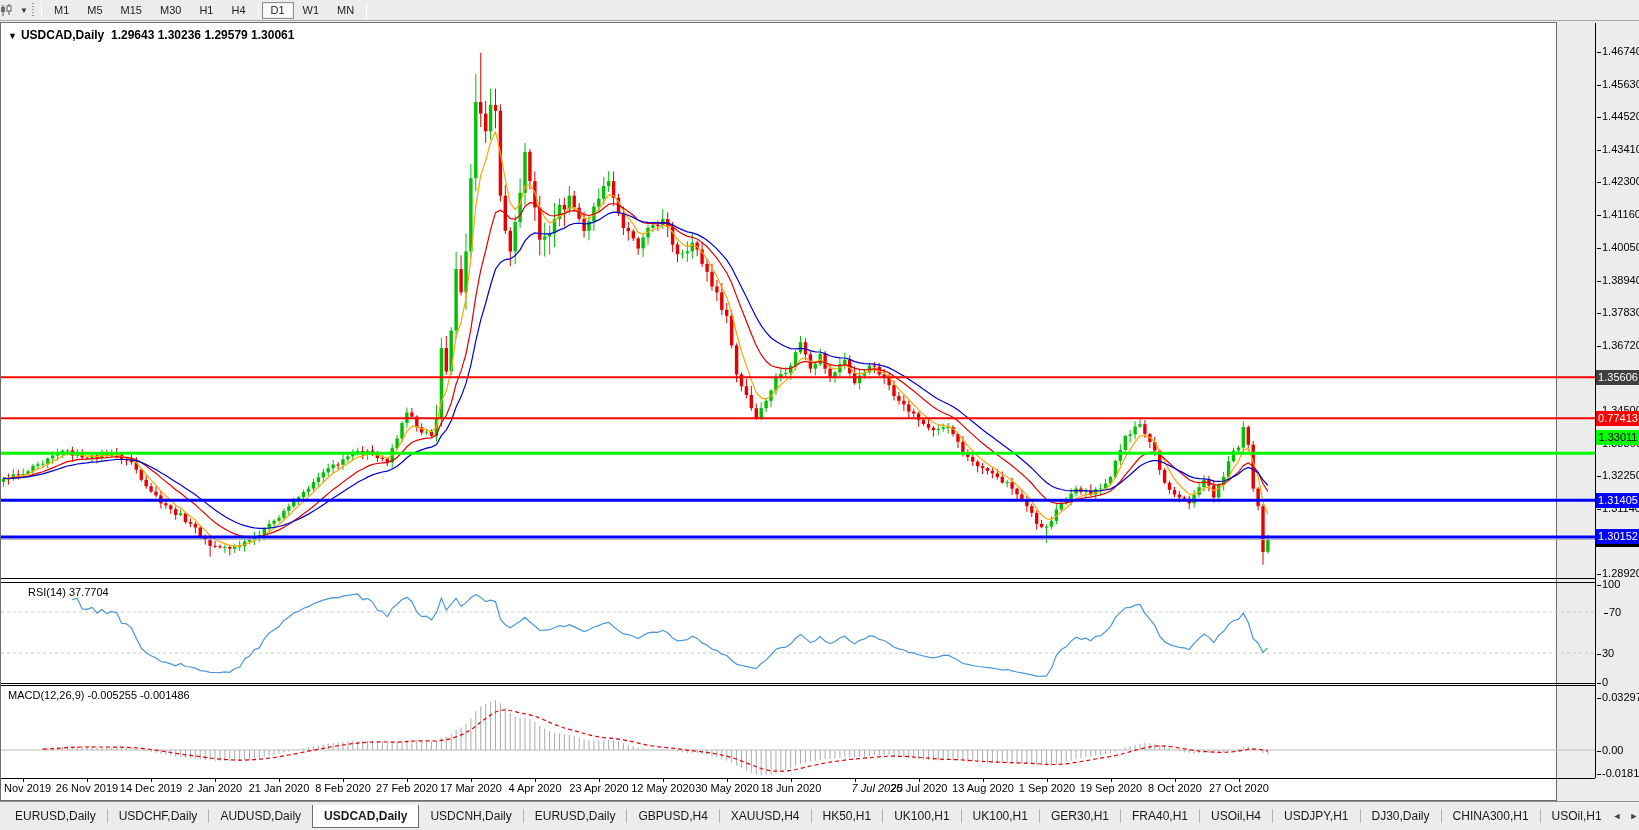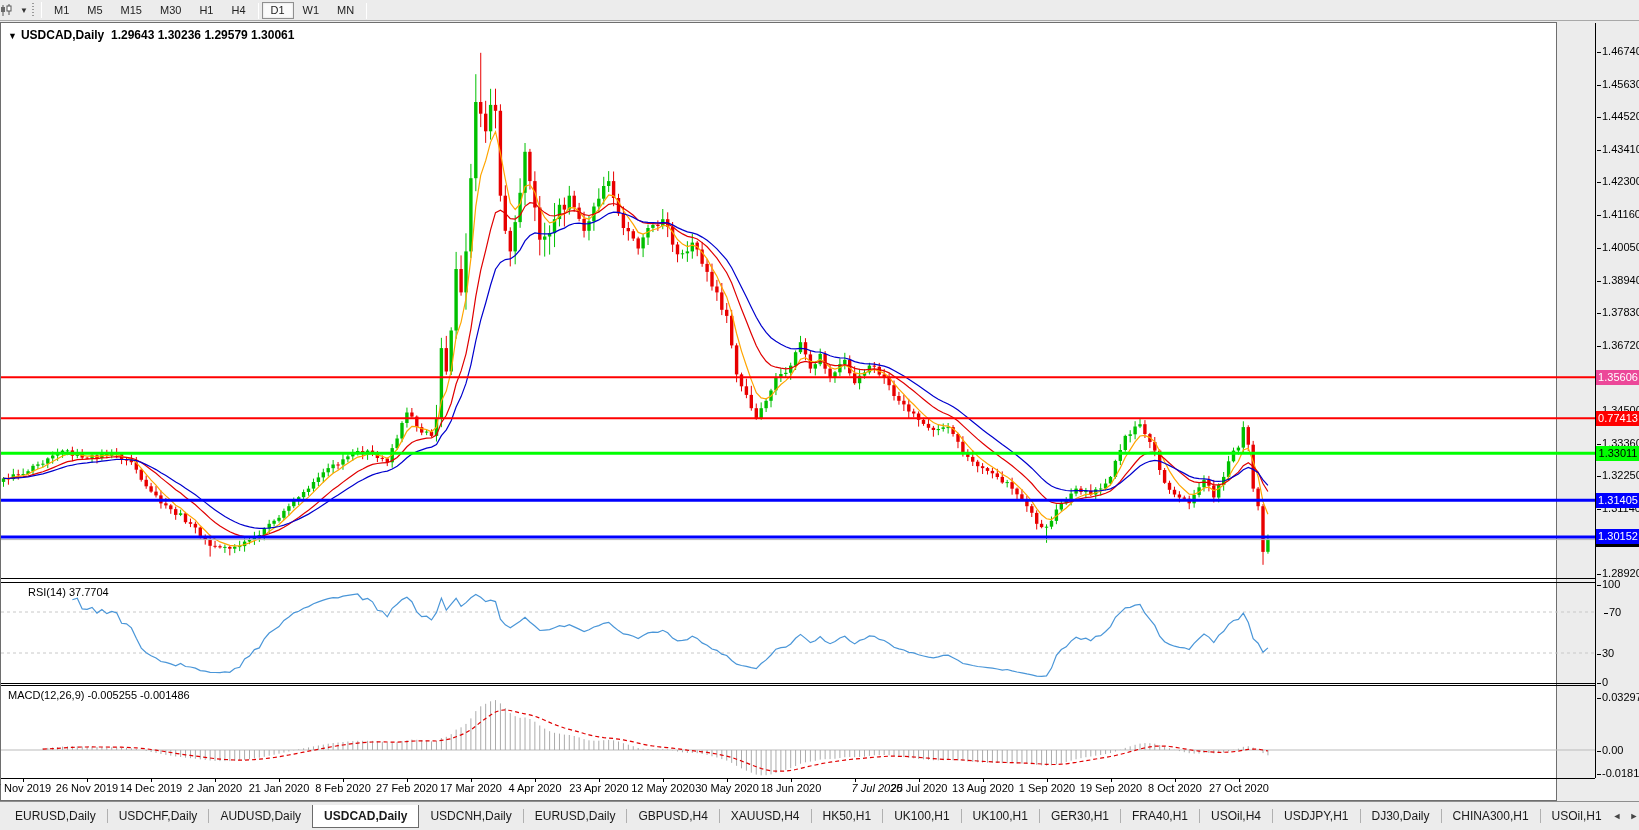--- a/index.html
+++ b/index.html
@@ -889,23 +889,23 @@
         <div class="axis-tick" style="top: 218px;"><span class="dash"></span>1.40050</div>
         <div class="axis-tick" style="top: 251px;"><span class="dash"></span>1.38940</div>
         <div class="axis-tick" style="top: 283px;"><span class="dash"></span>1.37830</div>
         <div class="axis-tick" style="top: 316px;"><span class="dash"></span>1.36720</div>
         <div class="axis-tick" style="top: 381px;"><span class="dash"></span>1.34500</div>
         <div class="axis-tick" style="top: 414px;"><span class="dash"></span>1.33360</div>
         <div class="axis-tick" style="top: 446px;"><span class="dash"></span>1.32250</div>
         <div class="axis-tick" style="top: 479px;"><span class="dash"></span>1.31140</div>
         <div class="axis-tick" style="top: 544px;"><span class="dash"></span>1.28920</div>
         <div class="badge" style="top: 509px; background: rgb(0, 0, 0); color: rgb(255, 255, 255);">1.30061</div>
-        <div class="badge" style="top: 347px; background: #ec4899; color: rgb(255, 255, 255);">1.35606</div>
+        <div class="badge" style="top: 347px; background: #404040; color: rgb(255, 255, 255);">1.35606</div>
         <div class="badge" style="top: 388px; background: rgb(255, 0, 0); color: rgb(255, 255, 255);">0.77413</div>
-        <div class="badge" style="top: 423px; background: rgb(0, 255, 0); color: rgb(0, 0, 0);">1.33011</div>
+        <div class="badge" style="top: 407px; background: rgb(0, 255, 0); color: rgb(0, 0, 0);">1.33011</div>
         <div class="badge" style="top: 470px; background: rgb(0, 0, 255); color: rgb(255, 255, 255);">1.31405</div>
         <div class="badge" style="top: 506px; background: rgb(0, 0, 255); color: rgb(255, 255, 255);">1.30152</div>
         <div class="axis-tick" style="top: 555px;"><span class="dash"></span>100</div>
         <div class="axis-tick" style="top: 583px; padding-left: 7px;"><span class="dash"></span>70</div>
         <div class="axis-tick" style="top: 624px;"><span class="dash"></span>30</div>
         <div class="axis-tick" style="top: 653px;"><span class="dash"></span>0</div>
         <div class="axis-tick" style="top: 668px;"><span class="dash"></span>0.032972</div>
         <div class="axis-tick" style="top: 721px;"><span class="dash"></span>0.00</div>
         <div class="axis-tick" style="top: 744px;"><span class="dash"></span>-0.018154</div>
       </div>

